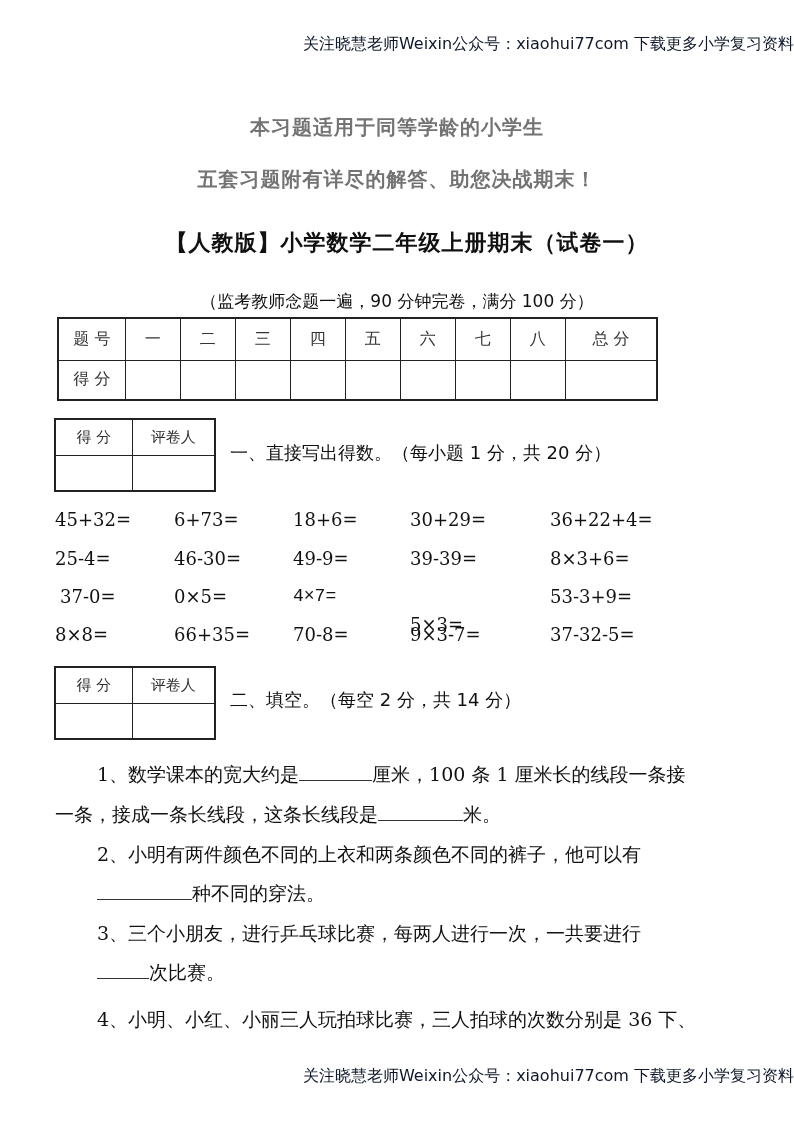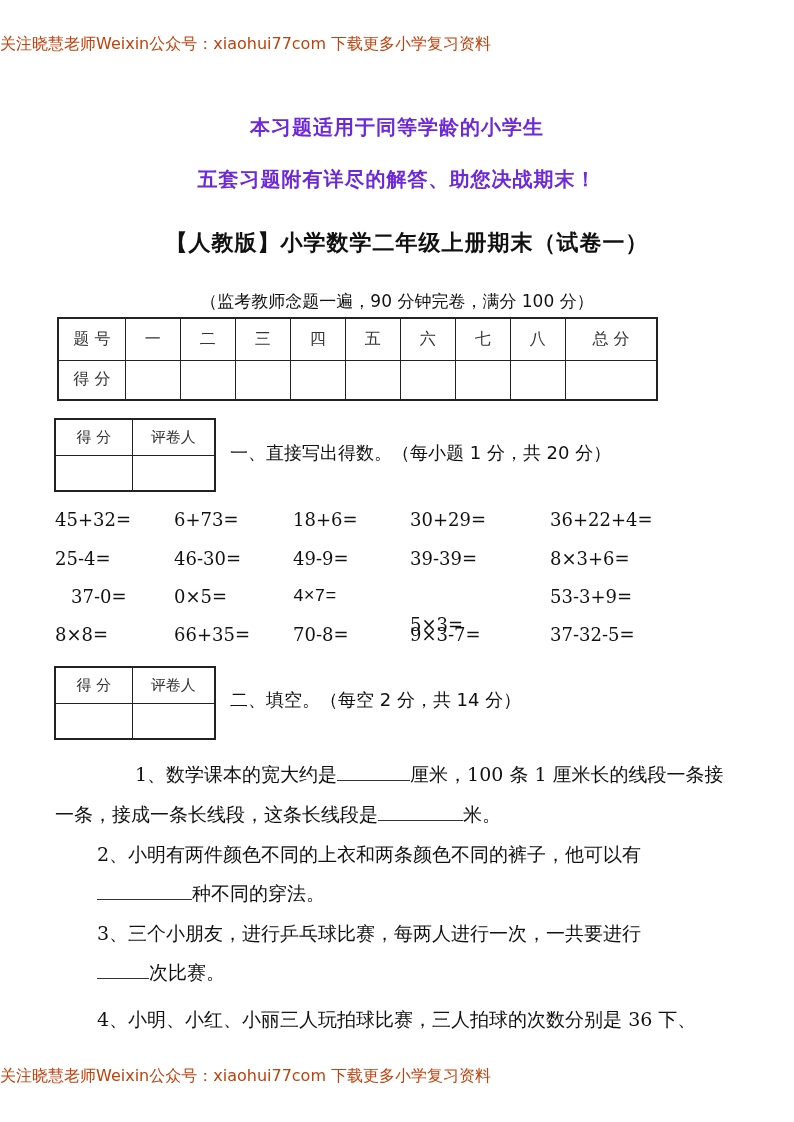--- a/index.html
+++ b/index.html
@@ -1,21 +1,21 @@
 <!DOCTYPE html>
 <html><head>
   <meta charset="utf-8">
   <style>
     html, body { margin: 0; padding: 0; background: #ffffff; }
     body { width: 794px; height: 1122px; position: relative; overflow: hidden; color: #111; }
     .sans { font-family: "DejaVu Sans", "Liberation Sans", sans-serif; }
     .serif { font-family: "DejaVu Serif", "Liberation Serif", serif; }
     .abs { position: absolute; }
-    .banner { left: 0; width: 794px; text-align: left; font-size: 16px; color: #c2410c; }
-    .red { color: #6d28d9; font-weight: bold; text-align: center; left: 0; width: 794px; font-size: 20px; letter-spacing: 1px; }
+    .banner { left: 0; width: 794px; text-align: right; font-size: 16px; color: #0f172a; }
+    .red { color: #737373; font-weight: bold; text-align: center; left: 0; width: 794px; font-size: 20px; letter-spacing: 1px; }
     .title { left: 0; width: 794px; text-align: center; font-size: 22px; font-weight: bold; letter-spacing: 1px; padding-left: 10px; }
     .subtitle { left: 0; width: 794px; text-align: center; font-size: 17px; }
     table.score { border-collapse: collapse; }
     table.score td { border: 1px solid #222; text-align: center; font-size: 16px; color: #333; padding: 0; margin-left: 16px; }
     .mini td { border: 1px solid #222; text-align: center; font-size: 15px; color: #333; }
     .mini { border-collapse: collapse; border: 2px solid #222; }
     .section-head { font-size: 18px; }
     .calc { font-size: 18px; }
     .q { font-size: 19px; line-height: 38px; }
     .blank { display: inline-block; border-bottom: 1px solid #333; vertical-align: baseline; height: 1px; }
@@ -83,21 +83,21 @@
   <span class="abs" style="left:495px; white-space:nowrap;">36+22+4=</span>
 </div>
 <div class="abs calc serif" style="top:548px; left:55px;">
   <span class="abs" style="left:0; white-space:nowrap;">25-4=</span>
   <span class="abs" style="left:119px; white-space:nowrap;">46-30=</span>
   <span class="abs" style="left:238px; white-space:nowrap;">49-9=</span>
   <span class="abs" style="left:355px; white-space:nowrap;">39-39=</span>
   <span class="abs" style="left:495px; white-space:nowrap;">8×3+6=</span>
 </div>
 <div class="abs calc serif" style="top:586px; left:55px;">
-  <span class="abs" style="left:16px; white-space:nowrap;">37-0=</span>
+  <span class="abs" style="left:5px; white-space:nowrap;">37-0=</span>
   <span class="abs" style="left:119px; white-space:nowrap;">0×5=</span>
   <span class="abs" style="left:238px; white-space:nowrap;font-family:Liberation Mono, monospace;">4×7=</span>
   <span class="abs" style="left:355px; white-space:nowrap;margin-top:28px;">5×3=</span>
   <span class="abs" style="left:495px; white-space:nowrap;">53-3+9=</span>
 </div>
 <div class="abs calc serif" style="top:624px; left:55px;">
   <span class="abs" style="left:0; white-space:nowrap;">8×8=</span>
   <span class="abs" style="left:119px; white-space:nowrap;">66+35=</span>
   <span class="abs" style="left:238px; white-space:nowrap;">70-8=</span>
   <span class="abs" style="left:355px; white-space:nowrap;">9×3-7=</span>
@@ -111,21 +111,21 @@
     <td style="width:83px;">评卷人</td>
   </tr>
   <tr style="height:36px;">
     <td></td>
     <td></td>
   </tr>
 </tbody>
   </table>
 <div class="abs section-head sans" style="top:688px; left:230px;">二、填空。（每空 2 分，共 14 分）</div>
 
-<div class="abs q serif" style="top:755px; left:97px; white-space:nowrap;margin-left:38px;">
+<div class="abs q serif" style="top:755px; left:97px; white-space:nowrap;">
   <span>1、数学课本的宽大约是</span><span class="blank" style="width:73px;"></span><span>厘米，100 条 1 厘米长的线段一条接</span>
 </div>
 <div class="abs q serif" style="top:795px; left:55px; white-space:nowrap;">
   <span>一条，接成一条长线段，这条长线段是</span><span class="blank" style="width:85px;"></span><span>米。</span>
 </div>
 <div class="abs q serif" style="top:835px; left:97px; white-space:nowrap;">
   <span>2、小明有两件颜色不同的上衣和两条颜色不同的裤子，他可以有</span>
 </div>
 <div class="abs q serif" style="top:874px; left:97px; white-space:nowrap;">
   <span class="blank" style="width:95px;"></span><span>种不同的穿法。</span>

